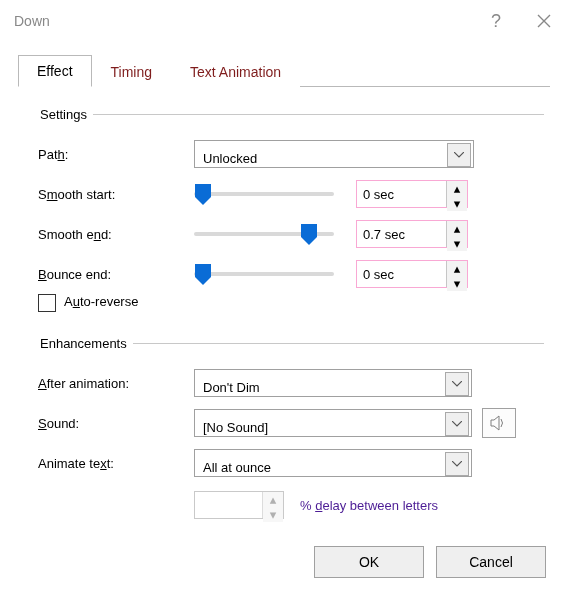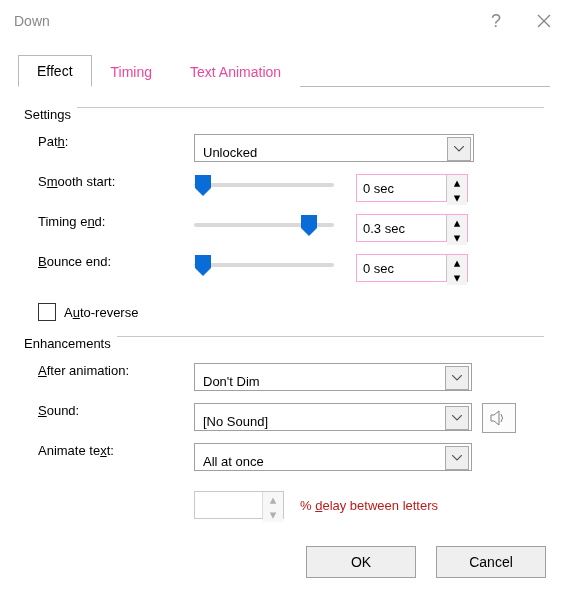--- a/index.html
+++ b/index.html
@@ -4,49 +4,49 @@
 <style>
 html,body{margin:0;padding:0;font-family:"Segoe UI",Tahoma,sans-serif;font-size:13px;color:#000;background:#fff}
 .dialog{width:568px;height:600px;box-sizing:border-box;background:#fff;display:flex;flex-direction:column}
 .titlebar{height:42px;display:flex;align-items:center;padding:0 0 0 14px;color:#888}
 .titlebar .title{flex:1;font-size:14px}
 .titlebar .tbtn{width:48px;height:42px;display:flex;align-items:center;justify-content:center;color:#888}
 .body{flex:1;padding:10px 18px 0 18px;display:flex;flex-direction:column}
 .tabrow{display:flex;align-items:flex-end;border-bottom:1px solid #b9b9b9;height:34px}
 .tab{padding:7px 18px;font-size:14px;border:1px solid transparent;border-bottom:none;position:relative;top:1px;background:#fff;cursor:default}
 .tab.active{border-color:#b9b9b9;border-bottom:1px solid #fff}
-.tab:not(.active){color:#ec4899}
+.tab:not(.active){color:#7f1d1d}
 .pane{flex:1;padding:14px 6px 0 6px}
-.group-h{display:flex;align-items:flex-start;margin:6px 0 12px 0}
+.group-h{display:flex;align-items:center;margin:6px 0 12px 16px}
 .group-h .glabel{margin-right:6px}
 .group-h .grule{flex:1;height:1px;background:#c8c8c8}
-.row{display:flex;align-items:flex-start;height:40px}
+.row{display:flex;align-items:center;height:40px}
 .row .lab{width:156px;padding-left:14px}
 .row .lab u{text-decoration:underline}
 .select{position:relative;height:28px;border:1px solid #a0a0a0;background:#fff;display:flex;align-items:center;padding:8px 30px 0 8px;box-sizing:border-box}
 .select.w1{width:280px}
 .select.w2{width:278px}
 .select .arrow{position:absolute;right:2px;top:2px;width:22px;height:22px;border:1px solid #a9a9a9;background:#efefef;display:flex;align-items:center;justify-content:center}
 .slider{width:140px;height:22px;position:relative;margin-right:22px}
 .slider .track{position:absolute;left:0;right:0;top:9px;height:4px;background:#d9d9d9;border-radius:2px}
 .slider .thumb{position:absolute;top:0;width:18px;height:22px}
 .spin{display:flex;align-items:center;height:28px;border:1px solid #f9a8d4;width:112px;box-sizing:border-box;background:#fff}
 .spin .val{flex:1;padding:0 6px}
 .spin .btns{width:20px;height:100%;border-left:1px solid #c6c6c6;display:flex;flex-direction:column}
 .spin .btns div{flex:1;display:flex;align-items:center;justify-content:center;background:#f3f3f3}
 .spin.small{width:90px}
 .spin.disabled{color:#9e9e9e;border-color:#c9c9c9}
 .spin.disabled .btns{border-left-color:#dcdcdc}
 .spin.disabled .btns div{background:#f7f7f7;color:#b0b0b0}
-.chk{display:flex;align-items:center;padding-left:14px;height:36px}
+.chk{display:flex;align-items:flex-start;padding-left:14px;height:36px}
 .chk .box{width:18px;height:18px;border:1px solid #333;margin-right:8px;box-sizing:border-box}
 .sound-extra{width:32px;height:28px;border:1px solid #a0a0a0;margin-left:10px;display:flex;align-items:center;justify-content:center;background:#fcfcfc}
 .delay-row{display:flex;align-items:center;height:44px}
-.delay-row .lab2{color:#b91c1c;margin-left:16px}
-.footer{display:flex;justify-content:flex-end;gap:20px;padding:14px 22px 22px 0}
+.delay-row .lab2{color:#4c1d95;margin-left:16px}
+.footer{display:flex;justify-content:flex-end;gap:12px;padding:14px 22px 22px 0}
 .btn{width:108px;height:30px;border:1px solid #a0a0a0;background:#efefef;display:flex;align-items:center;justify-content:center;font-size:14px}
 svg{display:block}
 </style>
 </head>
 <body>
 <div class="dialog">
 
 <div class="titlebar">
   <div class="title">Down</div>
   <div class="tbtn">
@@ -101,31 +101,31 @@
       <div class="spin">
         <div class="val">0 sec</div>
         <div class="btns">
               <div>▴</div>
               <div>▾</div>
             </div>
       </div>
     </div>
 
     <div class="row">
-      <div class="lab"><span>Timing e</span><u>n</u><span>d:</span></div>
+      <div class="lab"><span>Smooth e</span><u>n</u><span>d:</span></div>
       <div class="slider">
         <div class="track"></div>
         <div class="thumb" style="left:106px">
           <svg width="18" height="24" viewBox="0 0 18 24">
                 <path d="M1 1 H17 V14 L9 22 L1 14 Z" fill="#0a6cd6"></path>
               </svg>
         </div>
       </div>
       <div class="spin">
-        <div class="val">0.3 sec</div>
+        <div class="val">0.7 sec</div>
         <div class="btns">
               <div>▴</div>
               <div>▾</div>
             </div>
       </div>
     </div>
 
     <div class="row">
       <div class="lab"><u>B</u><span>ounce end:</span></div>
       <div class="slider">
@@ -183,21 +183,21 @@
                 <path d="M1 5 H4 L9 1 V15 L4 11 H1 Z" fill="none" stroke="#7f7f7f" stroke-width="1"></path>
                 <path d="M11 4 Q14 8 11 12" fill="none" stroke="#7f7f7f" stroke-width="1"></path>
               </svg>
         </span>
       </div>
     </div>
 
     <div class="row">
       <div class="lab"><span>Animate te</span><u>x</u><span>t:</span></div>
       <div class="select w2">
-        <span>All at once</span>
+        <span>All at ounce</span>
         <div class="arrow">
               <svg width="10" height="6">
                 <path d="M0 0 L5 5 L10 0" fill="none" stroke="#555" stroke-width="1.2"></path>
               </svg>
             </div>
       </div>
     </div>
 
     <div class="delay-row">
       <div style="width:170px"></div>

